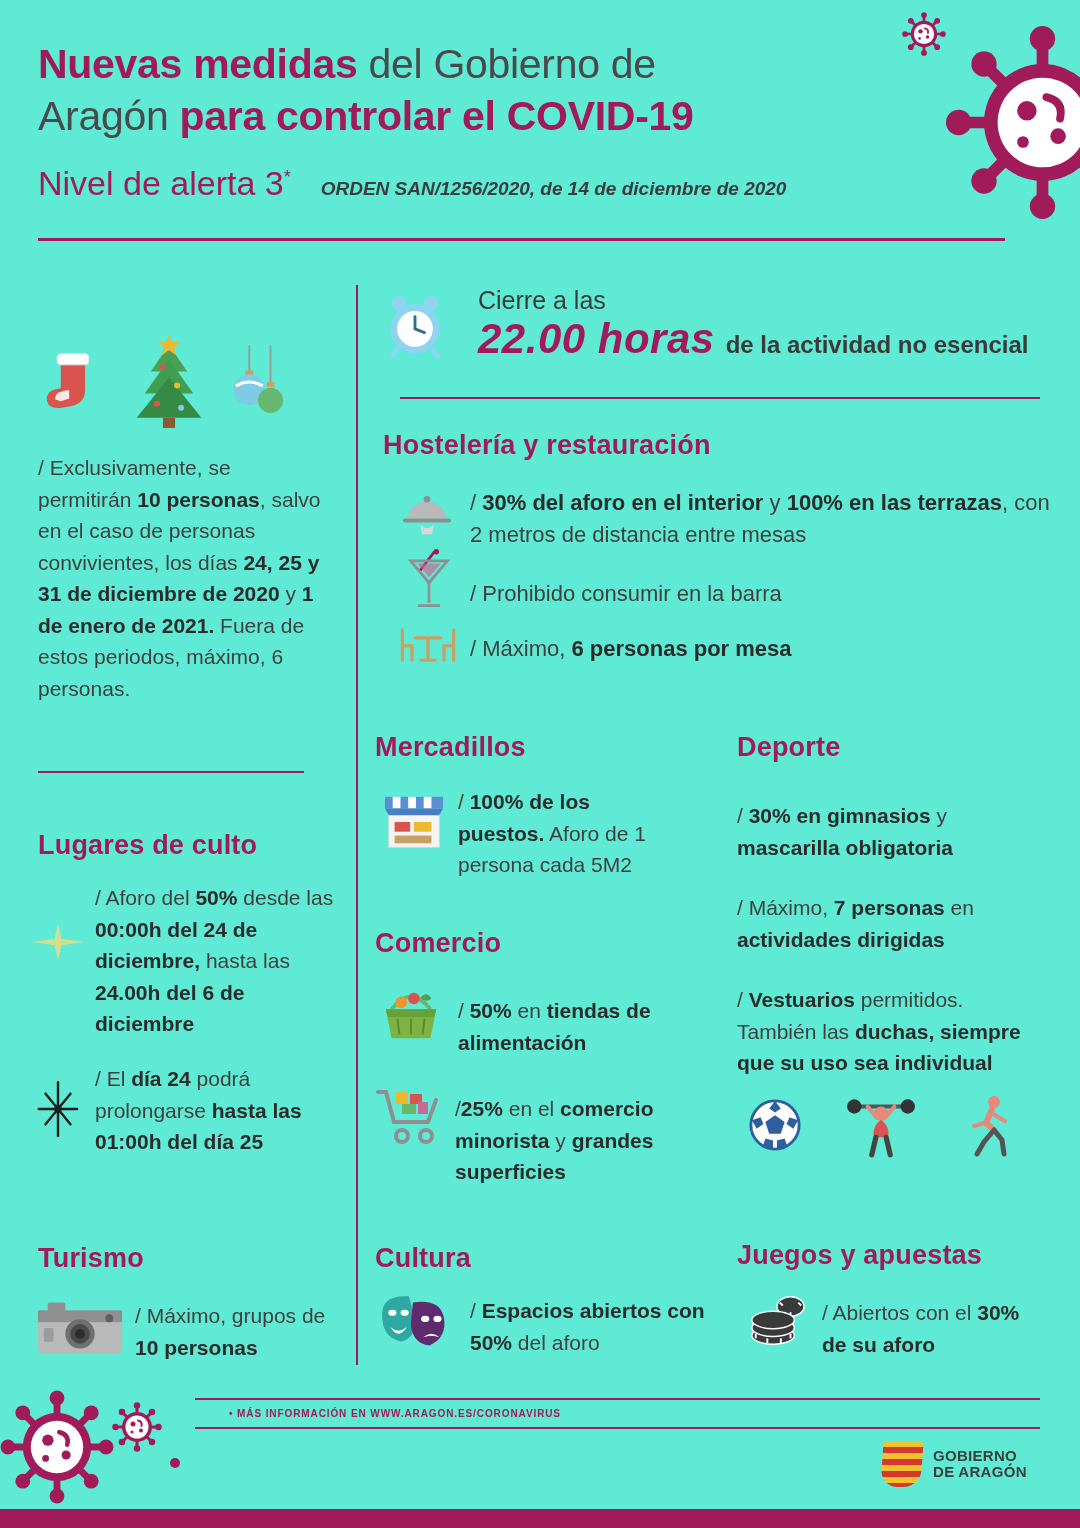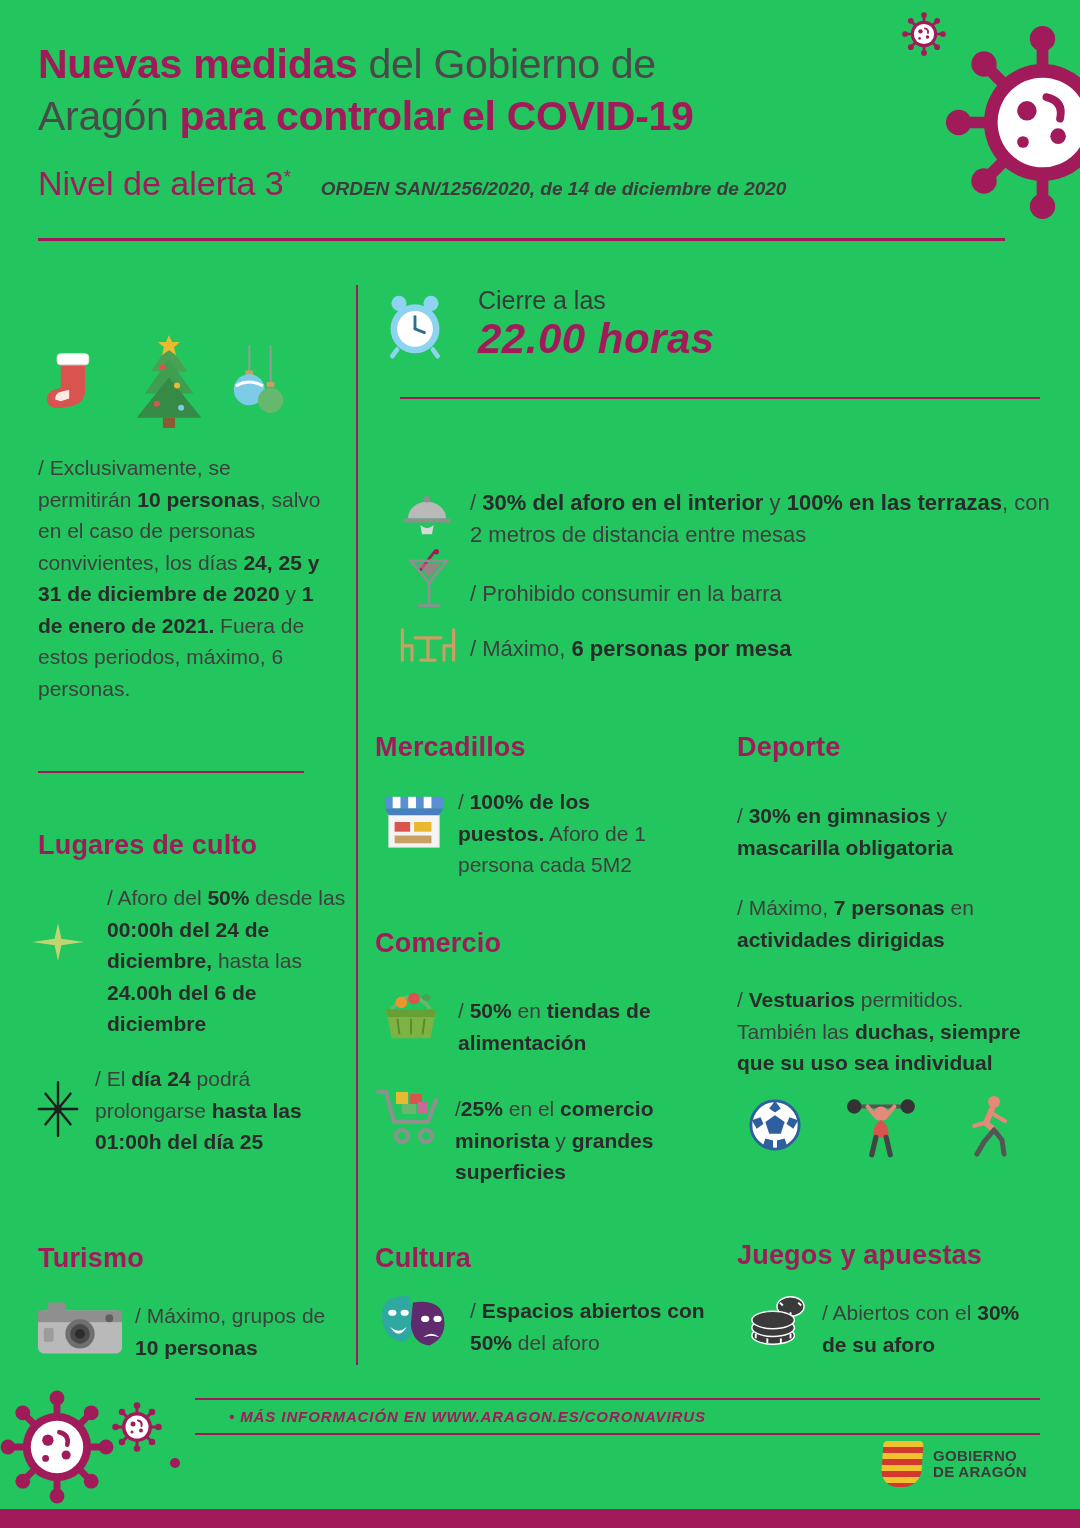--- a/index.html
+++ b/index.html
@@ -1,19 +1,19 @@
 <!DOCTYPE html>
 <html><head>
 <meta charset="utf-8">
 <style>
   * { margin:0; padding:0; box-sizing:border-box; }
   :root { --mag:#a11b5b; --txt:#3f3f3f; }
   html,body { background:#e9e9e9; }
   body { font-family:"Liberation Sans","DejaVu Sans",sans-serif; }
-  .page { position:relative; width:1080px; height:1528px; margin:0 auto; background:#22c55e;
+  .page { position:relative; width:1080px; height:1528px; margin:0 auto; background:#5eead4;
           overflow:hidden; outline:1px solid #c9c9c9; color:var(--txt); }
   .abs { position:absolute; }
 
   
   .title { font-size:41px; line-height:1.27; font-weight:400; color:#4a4a4a; letter-spacing:-0.3px; }
   .t-line { display:block; }
   .title b { color:var(--mag); font-weight:800; }
   .alert-row { display:flex; align-items:baseline; margin-top:22px; }
   .alert { font-size:34px; color:var(--mag); font-weight:400; }
   .alert sup { font-size:18px; }
@@ -27,22 +27,22 @@
   .body-lg { font-size:22px; line-height:1.45; }
 
   
   .closing-intro { font-size:25px; font-weight:400; color:#3a3a3a; }
   .closing-line2 { display:flex; align-items:baseline; }
   .closing-time { font-size:42px; font-weight:800; color:var(--mag); letter-spacing:0.5px;font-style:italic; }
   .closing-scope { font-size:24px; font-weight:700; color:#3a3a3a; margin-left:11px; }
 
   
   .footer-info { border-top:2px solid var(--mag); border-bottom:2px solid var(--mag);
-                 padding:8px 0 8px 34px; font-size:15px; letter-spacing:0.9px;
-                 color:var(--mag); font-weight:600;font-style:italic; }
+                 padding:8px 0 8px 34px; font-size:10px; letter-spacing:0.9px;
+                 color:var(--mag); font-weight:600; }
   .info-link { font-weight:800; }
   .logo { display:flex; align-items:center; gap:11px; }
   .logo-shield { width:40px; height:46px; border-radius:4px 4px 17px 17px;
                  background:repeating-linear-gradient(180deg,#f2c12e 0 6px,#d2382e 6px 12px);
                  transform:skewX(-4deg); }
   .logo-text { display:flex; flex-direction:column; font-size:15px; font-weight:800;
                color:#3c3c3c; line-height:1.05; letter-spacing:0.3px; }
   .bottom-bar { left:0; top:1509px; width:1080px; height:19px; background:var(--mag); }
   .dot { border-radius:50%; background:var(--mag); }
 </style>
@@ -134,21 +134,21 @@
 
   <p class="abs body-text" style="left:38px; top:452px; width:285px;"><span>/ Exclusivamente, se permitirán </span><b>10 personas</b><span>, salvo en el caso de personas convivientes, los días </span><b>24, 25 y 31 de diciembre de 2020</b><span> y </span><b>1 de enero de 2021.</b><span> Fuera de estos periodos, máximo, 6 personas.</span></p>
 
   <div class="abs rule" style="left:38px; top:771px; width:266px; height:2px;"></div>
 
   <h2 class="abs h-section" style="left:38px; top:830px;">Lugares de culto</h2>
 
   <svg class="abs" viewBox="0 0 50 50" style="left:30px; top:914px; width:56px; height:56px;">
     <path d="M25 8 L28 22 L48 25 L28 28 L25 42 L22 28 L2 25 L22 22 Z" fill="#f5d97a" opacity="0.75"></path>
   </svg>
-  <p class="abs body-text" style="left:95px; top:882px; width:245px;margin-left:12px;"><span>/ Aforo del </span><b>50%</b><span>  desde las </span><b>00:00h del 24 de diciembre,</b><span> hasta las </span><b>24.00h del 6 de diciembre</b></p>
+  <p class="abs body-text" style="left:95px; top:882px; width:245px;"><span>/ Aforo del </span><b>50%</b><span>  desde las </span><b>00:00h del 24 de diciembre,</b><span> hasta las </span><b>24.00h del 6 de diciembre</b></p>
 
   <svg class="abs" viewBox="0 0 50 60" style="left:34px; top:1078px; width:48px; height:62px;">
     <g stroke="#1f1f1f" stroke-width="2.5" stroke-linecap="round">
       <line x1="25" y1="2" x2="25" y2="58"></line>
         <line x1="5" y1="30" x2="45" y2="30"></line>
       <line x1="12" y1="14" x2="38" y2="46"></line>
         <line x1="38" y1="14" x2="12" y2="46"></line>
     </g>
     <path d="M25 24 l5 6 -5 6 -5 -6 z" fill="#1f1f1f"></path>
   </svg>
@@ -180,24 +180,26 @@
     </g>
     <g stroke="#8ed3ef" stroke-width="5" stroke-linecap="round">
       <line x1="16" y1="60" x2="11" y2="67"></line>
         <line x1="54" y1="60" x2="59" y2="67"></line>
     </g>
   </svg>
   <div class="abs" style="left:478px; top:286px; width:580px;">
     <div class="closing-intro">Cierre a las</div>
     <div class="closing-line2">
       <span class="closing-time">22.00 horas</span>
+      <span class="closing-scope">de la actividad no esencial</span>
     </div>
   </div>
   <div class="abs rule" style="left:400px; top:397px; width:640px; height:2px;"></div>
 
+  <h2 class="abs h-section" style="left:383px; top:430px;">Hostelería y restauración</h2>
 
   <svg class="abs" viewBox="0 0 70 55" style="left:398px; top:490px; width:58px; height:46px;">
     <path d="M12 34 a23 20 0 0 1 46 0 z" fill="#b9b9b9"></path>
     <circle cx="35" cy="11" r="4" fill="#8f8f8f"></circle>
     <rect x="6" y="34" width="58" height="5" rx="2.5" fill="#8f8f8f"></rect>
     <path d="M27 42 q8 8 16 0 l-2 11 h-12 z" fill="#d8d8d8"></path>
   </svg>
   <p class="abs body-text body-lg" style="left:470px; top:487px; width:580px;"><span>/ </span><b>30% del aforo en el interior</b><span> y </span><b>100% en las terrazas</b><span>, con 2 metros de distancia entre mesas</span></p>
 
   <svg class="abs" viewBox="0 0 50 70" style="left:406px; top:548px; width:46px; height:64px;">

